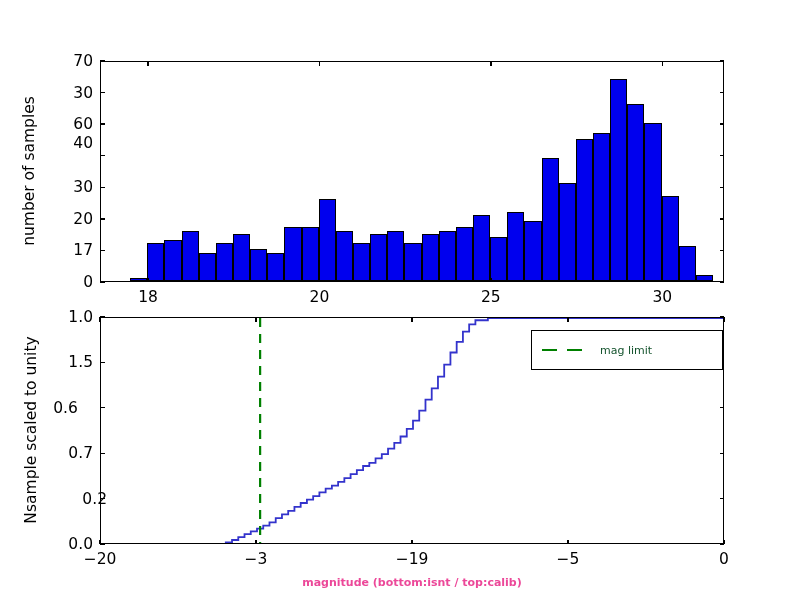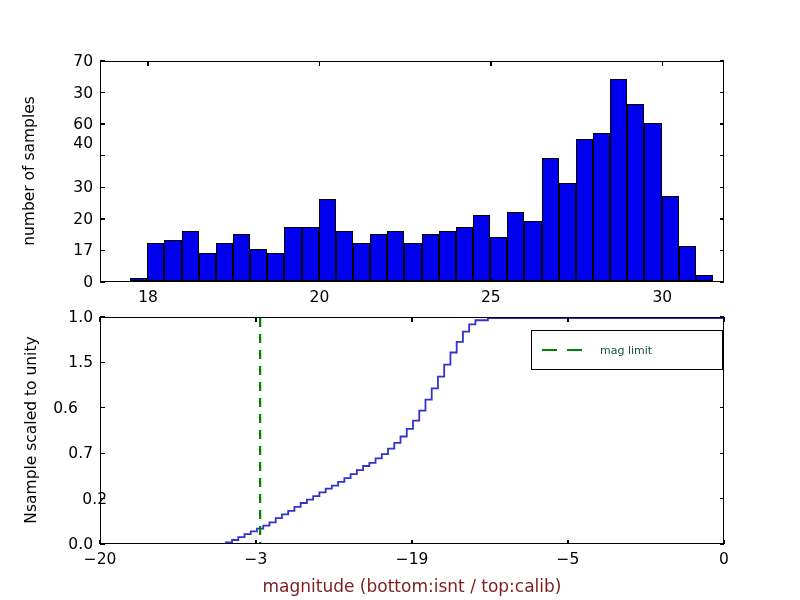--- a/index.html
+++ b/index.html
@@ -79,25 +79,26 @@
     position: absolute;
     font-size: 15.5px;
     color: #000000;
     white-space: nowrap;
     transform-origin: 50% 50%;
     transform: rotate(-90deg);
     text-align: center;
   }
   .axis-label-x {
     position: absolute;
-    font-size: 17px;
-    color: #7f1d1d;
+    font-size: 11px;
+    color: #ec4899;
     white-space: nowrap;
     text-align: center;
     transform: translateX(-50%);
+    font-weight: bold;
   }
 
   
   .hist-bar {
     position: absolute;
     bottom: 0;
     box-sizing: border-box;
     background: #0000ee;
     border: 1.1px solid #000000;
   }

